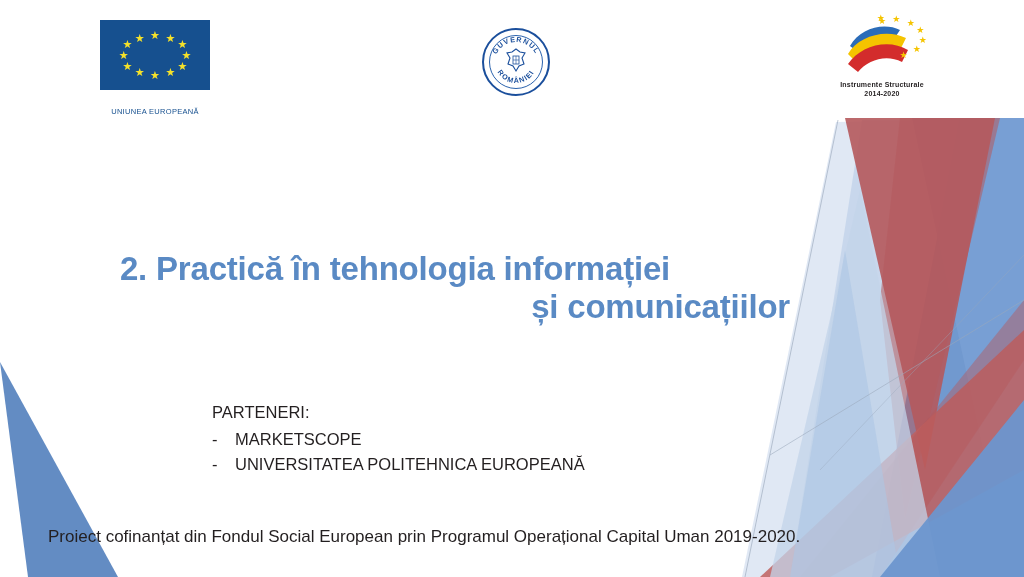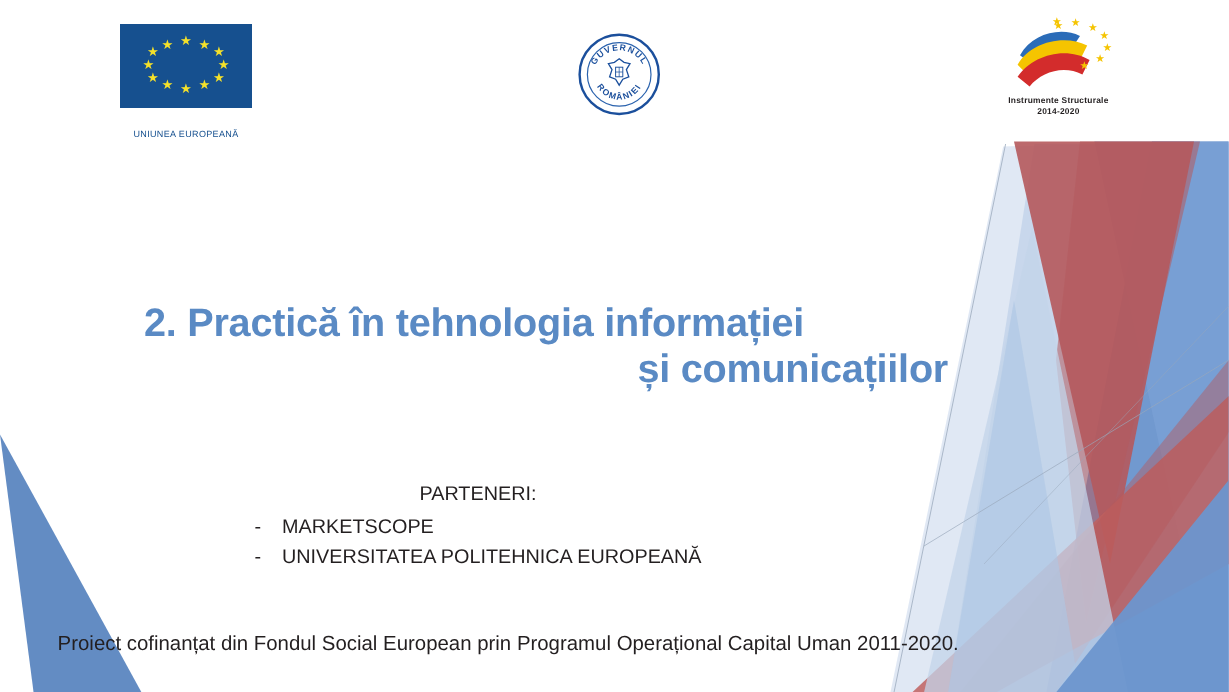--- a/index.html
+++ b/index.html
@@ -143,21 +143,21 @@
 
   
   .partners {
     position: absolute;
     left: 212px;
     top: 400px;
     color: #231f20;
     font-size: 16.5px;
     line-height: 1.55;
   }
-  .partners-heading { margin-bottom: 1px; text-align: center; }
+  .partners-heading { margin-bottom: 1px; }
   .partner-item {
     display: flex;
   }
   .partner-dash {
     width: 23px;
     flex: 0 0 23px;
   }
 
   
   .footer {
@@ -278,15 +278,15 @@
     <div class="partner-item">
       <span class="partner-dash">-</span>
       <span>MARKETSCOPE</span>
     </div>
     <div class="partner-item">
       <span class="partner-dash">-</span>
       <span>UNIVERSITATEA POLITEHNICA EUROPEANĂ</span>
     </div>
   </div>
 
-  <div class="footer">Proiect cofinanțat din Fondul Social European prin Programul Operațional Capital Uman   2011-2020.</div>
+  <div class="footer">Proiect cofinanțat din Fondul Social European prin Programul Operațional Capital Uman   2019-2020.</div>
 
 </div>
 
 </body></html>

